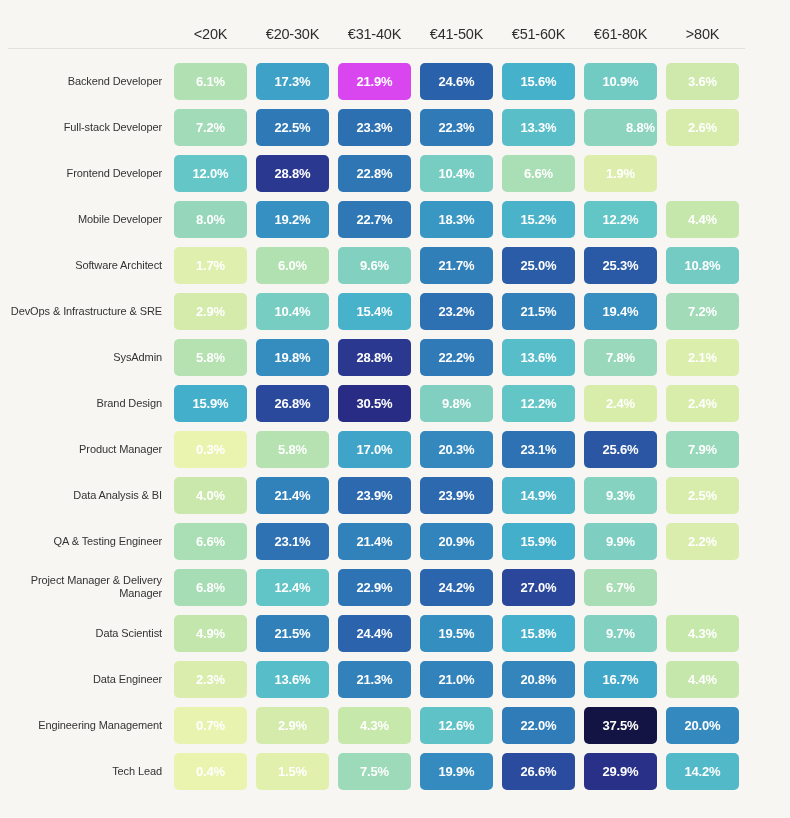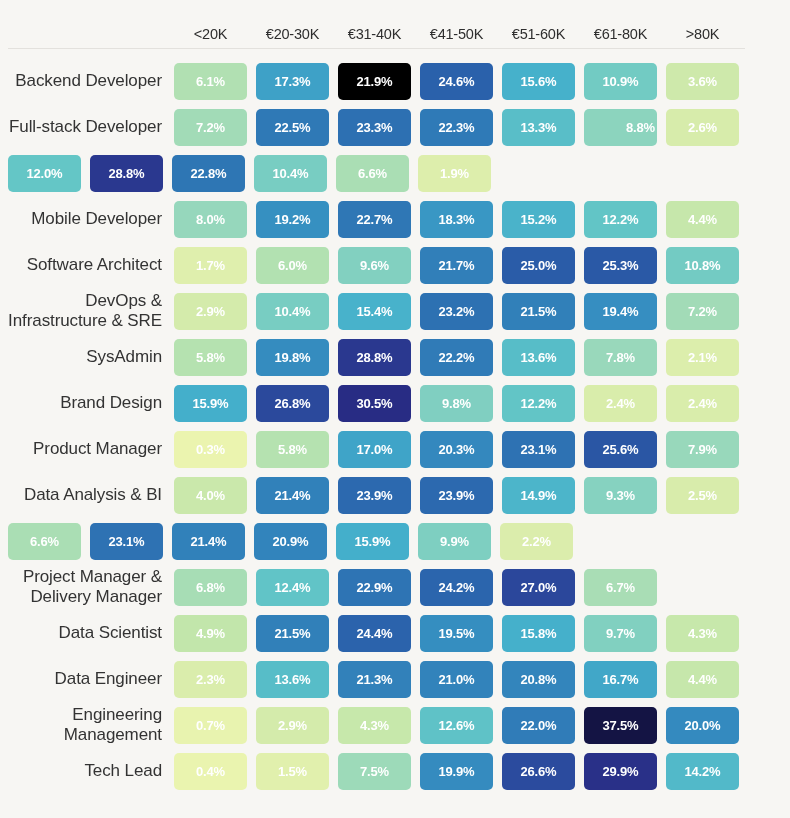--- a/index.html
+++ b/index.html
@@ -56,21 +56,21 @@
     display: flex;
     align-items: center;
     height: 46px;
   }
   .row-label {
     width: 166px;
     flex: 0 0 166px;
     text-align: right;
     padding-right: 12px;
     box-sizing: border-box;
-    font-size: 17px;
+    font-size: 11px;
     color: #333333;
     line-height: 1.15;
     letter-spacing: -0.1px;
   }
   .cell {
     width: 73px;
     flex: 0 0 73px;
     height: 37px;
     margin-right: 9px;
     border-radius: 5px;
@@ -101,37 +101,38 @@
     <div class="col-head">&gt;80K</div>
   </div>
 
   <div class="divider"></div>
 
   <div class="grid-body" id="grid-body">
       <div class="row">
         <div class="row-label">Backend Developer</div>
         <div class="cell" style="background: rgb(177, 224, 178);">6.1%</div>
         <div class="cell" style="background: rgb(62, 161, 199);">17.3%</div>
-        <div class="cell" style="background: #000000;">21.9%</div>
+        <div class="cell" style="background: #d946ef;">21.9%</div>
         <div class="cell" style="background: rgb(42, 97, 171);">24.6%</div>
         <div class="cell" style="background: rgb(70, 177, 203);">15.6%</div>
         <div class="cell" style="background: rgb(114, 203, 195);">10.9%</div>
         <div class="cell" style="background: rgb(206, 233, 171);">3.6%</div>
       </div>
       <div class="row">
         <div class="row-label">Full-stack Developer</div>
         <div class="cell" style="background: rgb(162, 219, 183);">7.2%</div>
         <div class="cell" style="background: rgb(47, 121, 182);">22.5%</div>
         <div class="cell" style="background: rgb(45, 112, 178);">23.3%</div>
         <div class="cell" style="background: rgb(47, 122, 183);">22.3%</div>
         <div class="cell" style="background: rgb(89, 190, 200);">13.3%</div>
         <div class="cell" style="background: rgb(140, 212, 190); padding-left: 40px;">8.8%</div>
         <div class="cell" style="background: rgb(215, 236, 171);">2.6%</div>
       </div>
       <div class="row">
+        <div class="row-label">Frontend Developer</div>
         <div class="cell" style="background: rgb(100, 198, 198);">12.0%</div>
         <div class="cell" style="background: rgb(42, 56, 143);">28.8%</div>
         <div class="cell" style="background: rgb(46, 118, 180);">22.8%</div>
         <div class="cell" style="background: rgb(120, 205, 194);">10.4%</div>
         <div class="cell" style="background: rgb(170, 222, 180);">6.6%</div>
         <div class="cell" style="background: rgb(221, 238, 172);">1.9%</div>
       </div>
       <div class="row">
         <div class="row-label">Mobile Developer</div>
         <div class="cell" style="background: rgb(150, 215, 188);">8.0%</div>
@@ -196,20 +197,21 @@
         <div class="row-label">Data Analysis &amp; BI</div>
         <div class="cell" style="background: rgb(202, 232, 171);">4.0%</div>
         <div class="cell" style="background: rgb(49, 129, 186);">21.4%</div>
         <div class="cell" style="background: rgb(44, 105, 175);">23.9%</div>
         <div class="cell" style="background: rgb(44, 105, 175);">23.9%</div>
         <div class="cell" style="background: rgb(76, 181, 202);">14.9%</div>
         <div class="cell" style="background: rgb(134, 210, 192);">9.3%</div>
         <div class="cell" style="background: rgb(216, 236, 171);">2.5%</div>
       </div>
       <div class="row">
+        <div class="row-label">QA &amp; Testing Engineer</div>
         <div class="cell" style="background: rgb(170, 222, 180);">6.6%</div>
         <div class="cell" style="background: rgb(46, 114, 179);">23.1%</div>
         <div class="cell" style="background: rgb(49, 129, 186);">21.4%</div>
         <div class="cell" style="background: rgb(50, 132, 188);">20.9%</div>
         <div class="cell" style="background: rgb(68, 175, 203);">15.9%</div>
         <div class="cell" style="background: rgb(126, 207, 193);">9.9%</div>
         <div class="cell" style="background: rgb(219, 237, 172);">2.2%</div>
       </div>
       <div class="row">
         <div class="row-label">Project Manager &amp; Delivery Manager</div>

